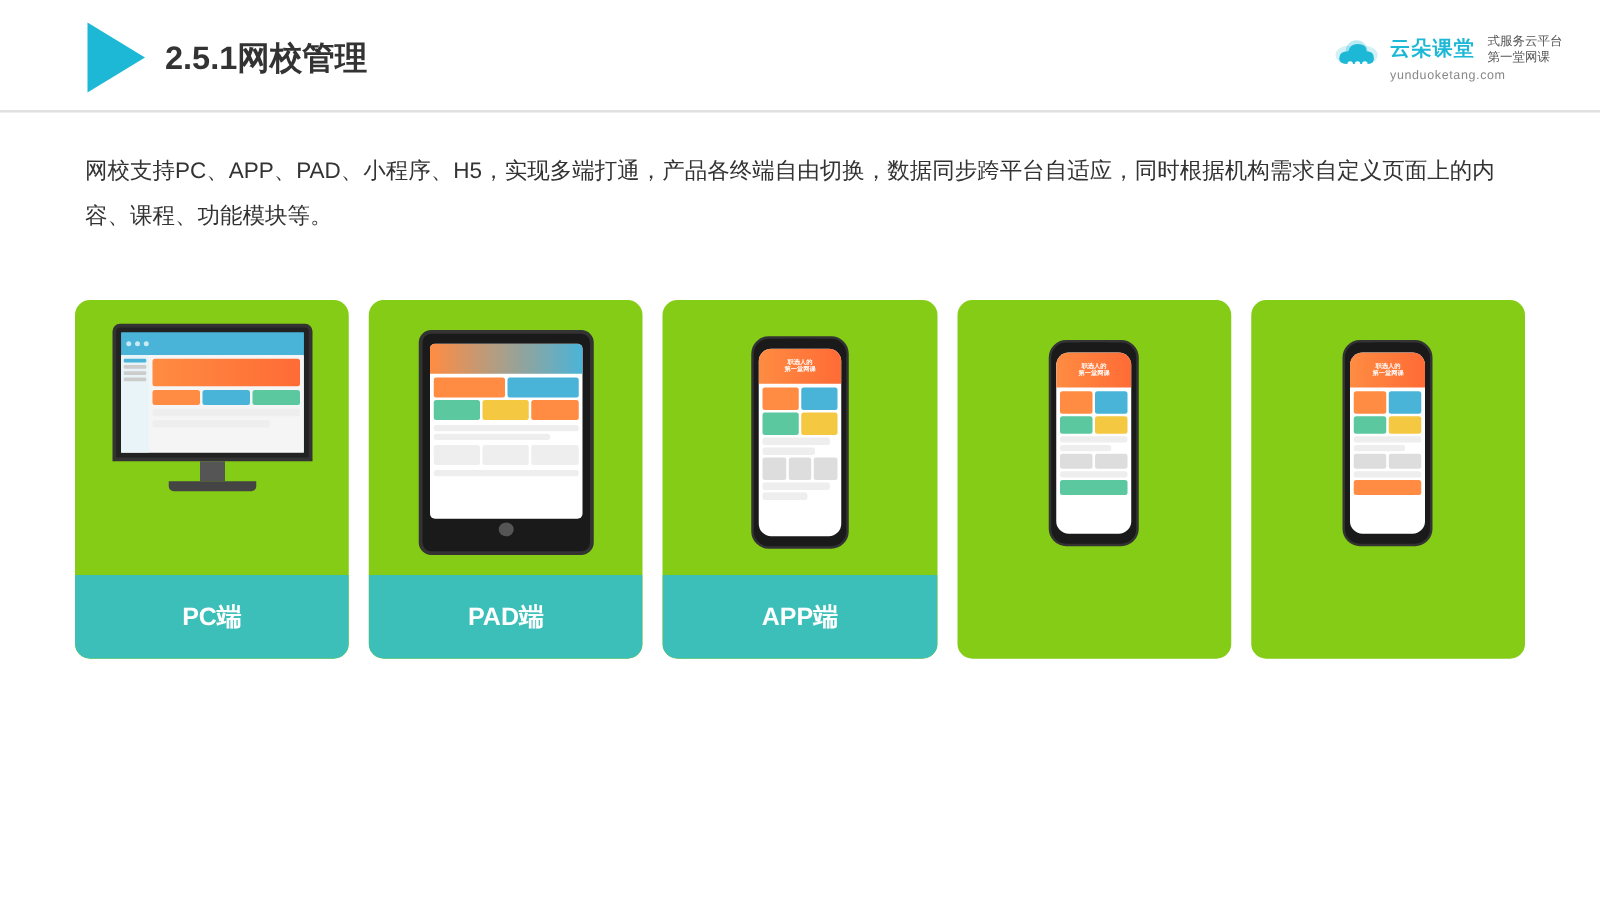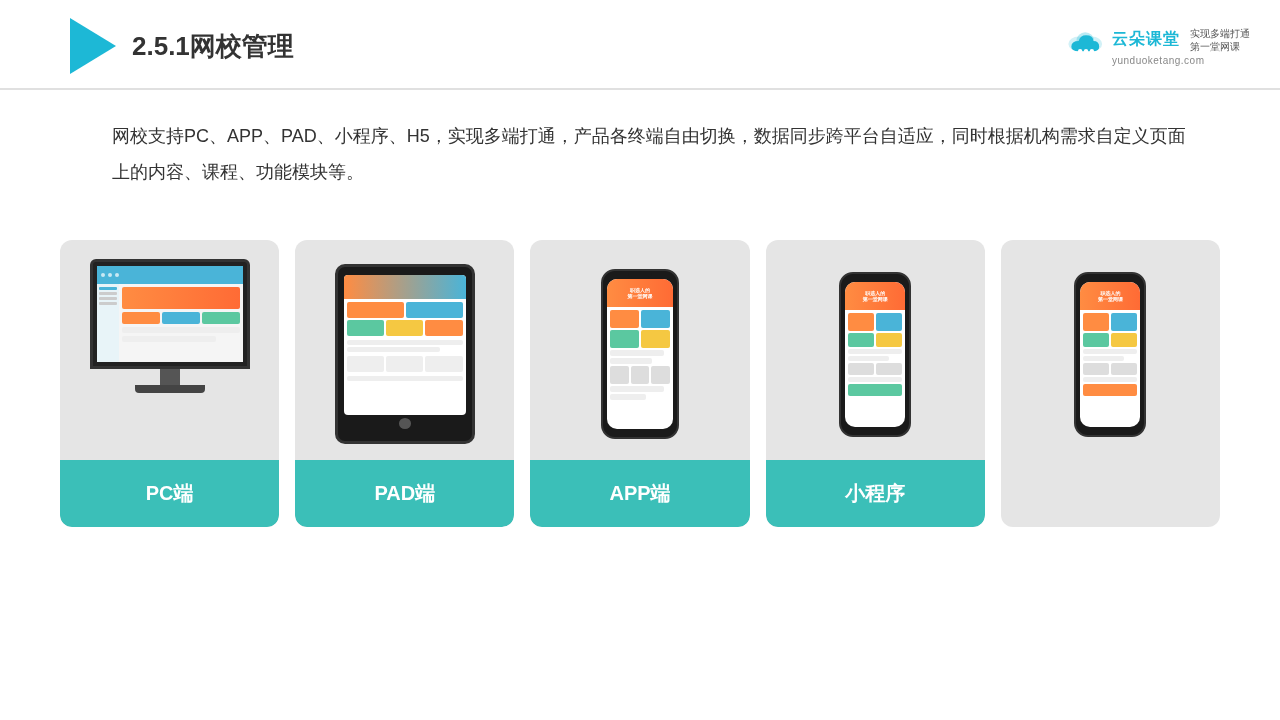--- a/index.html
+++ b/index.html
@@ -66,38 +66,38 @@
     }
     .brand-slogan {
       font-size: 10px;
       color: #555;
       margin-left: 4px;
       line-height: 1.3;
     }
 
     
     .description {
-      padding: 28px 80px 10px 112px;
+      padding: 28px 80px 10px 68px;
       font-size: 18px;
       color: #333;
       line-height: 2.0;
     }
 
     
     .cards-container {
       display: flex;
       gap: 16px;
       padding: 30px 60px 30px 60px;
       justify-content: center;
       margin-top: 10px;
     }
 
     .card {
       flex: 1;
-      background: #e5e5e5;
+      background: #84cc16;
       border-radius: 12px;
       display: flex;
       flex-direction: column;
       align-items: center;
       overflow: hidden;
       min-width: 190px;
       max-width: 230px;
     }
 
     .card-image-area {
@@ -392,21 +392,21 @@
         <ellipse cx="29" cy="18" rx="12" ry="12" fill="#1db8d6" opacity="0.3"></ellipse>
         <path d="M10 26 Q10 18 20 18 Q22 10 30 10 Q40 10 40 18 Q48 18 48 26 Q48 32 40 32 L20 32 Q10 32 10 26Z" fill="#1db8d6"></path>
         <circle cx="22" cy="32" r="3" fill="#fff"></circle>
         <circle cx="30" cy="32" r="3" fill="#fff"></circle>
         <circle cx="38" cy="32" r="3" fill="#fff"></circle>
       </svg>
       <div>
         <div class="cloud-logo">
           <span class="brand-name">云朵课堂</span>
           <span class="brand-slogan">
-            <span>实现多端打通</span><br>
+            <span>式服务云平台</span><br>
             <span>第一堂网课</span>
           </span>
         </div>
         <div class="brand-url">yunduoketang.com</div>
       </div>
     </div>
   </div>
 </div>
 
 <div class="description">
@@ -538,21 +538,20 @@
             <div style="display:flex;gap:2px;">
               <div style="flex:1;height:12px;border-radius:2px;background:#ddd;"></div>
               <div style="flex:1;height:12px;border-radius:2px;background:#ddd;"></div>
             </div>
             <div style="height:5px;background:#eee;border-radius:2px;"></div>
             <div style="height:12px;background:#5bc8a0;border-radius:2px;"></div>
           </div>
         </div>
       </div>
     </div>
-    <div class="card-label">小程序</div>
   </div>
 
   <div class="card">
     <div class="card-image-area">
       <div class="mini-phone-mockup">
         <div class="mini-phone-notch"></div>
         <div class="mini-phone-screen">
           <div style="height:28px;background:linear-gradient(to right,#ff8c42,#ff6b35);display:flex;align-items:center;justify-content:center;">
             <span style="font-size:5px;color:#fff;font-weight:bold;line-height:1.2;text-align:center;">职选人的<br>第一堂网课</span>
           </div>

